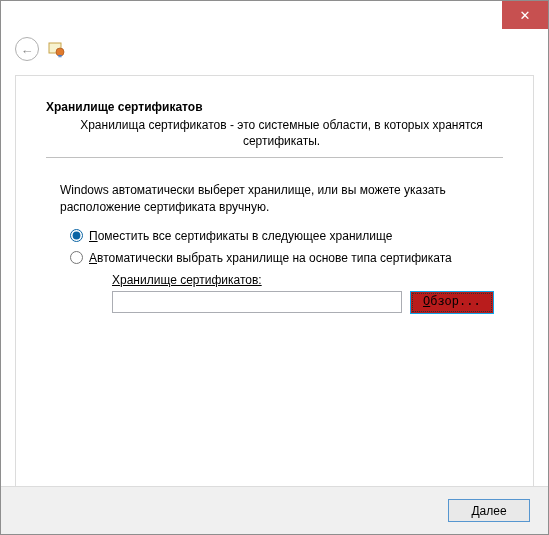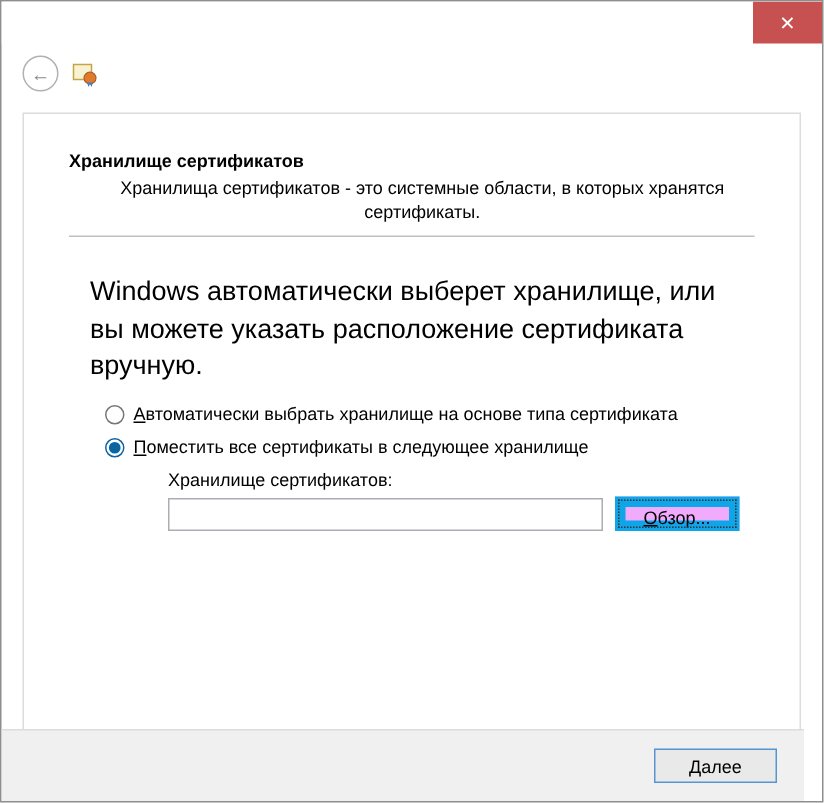--- a/index.html
+++ b/index.html
@@ -83,21 +83,21 @@
     line-height: 1.35;
     margin-bottom: 8px;
     text-align: center;
   }
   .hr {
     border: none;
     border-top: 1px solid #c0c0c0;
     margin: 0 0 24px 0;
   }
   .body-text {
-    font-size: 18px;
+    font-size: 12px;
     color: #000;
     margin-left: 14px;
     line-height: 1.35;
     margin-bottom: 14px;
   }
   .radio-group {
     margin-left: 24px;
   }
   .radio-row {
     display: flex;
@@ -111,50 +111,51 @@
     margin: 0;
     accent-color: #0a64a4;
   }
   .store-block {
     margin-left: 42px;
     margin-top: 4px;
   }
   .store-label {
     font-size: 12px;
     margin-bottom: 4px;
+    text-decoration: underline;
   }
   .store-row {
     display: flex;
     gap: 8px;
     align-items: center;
   }
   .store-input {
     width: 290px;
     height: 22px;
     border: 1px solid #abadb3;
     padding: 1px 4px;
     font-size: 12px;
     font-family: inherit;
   }
   .browse-btn {
     height: 23px;
     padding: 0 12px;
     font-size: 12px;
-    font-family: Liberation Sans, sans-serif;
-    background: #f0abfc;
-    border: 7px solid #0ea5e9;
+    font-family: Liberation Mono, monospace;
+    background: #b91c1c;
+    border: 1px solid #0ea5e9;
     outline: 1px dotted #333;
     outline-offset: -3px;
     cursor: pointer;
   }
   .footer {
     position: absolute;
     bottom: 0;
     left: 0;
-    right: 12px;
+    right: 0;
     height: 48px;
     background: #f0f0f0;
     border-top: 1px solid #dcdcdc;
     display: flex;
     justify-content: flex-end;
     align-items: center;
     gap: 8px;
     padding-right: 18px;
   }
   .footer button {
@@ -194,26 +195,26 @@
 </div>
 
 <div class="content-outer">
   <div class="section-head">Хранилище сертификатов</div>
   <div class="section-desc">Хранилища сертификатов - это системные области, в которых хранятся сертификаты.</div>
   <hr class="hr">
   <div class="body-text">Windows автоматически выберет хранилище, или вы можете указать расположение сертификата вручную.</div>
 
   <div class="radio-group">
     <label class="radio-row">
+      <input type="radio" name="store" checked="" style="">
+      <span><span class="u">П</span><span>оместить все сертификаты в следующее хранилище</span></span>
+    </label>
+    <label class="radio-row">
       <input type="radio" name="store" style="">
       <span><span class="u">А</span><span>втоматически выбрать хранилище на основе типа сертификата</span></span>
-    </label>
-    <label class="radio-row">
-      <input type="radio" name="store" checked="" style="">
-      <span><span class="u">П</span><span>оместить все сертификаты в следующее хранилище</span></span>
     </label>
 
     <div class="store-block">
       <div class="store-label">Хранилище сертификатов:</div>
       <div class="store-row">
         <input type="text" class="store-input" value="" style="">
         <button class="browse-btn"><span class="u">О</span><span>бзор...</span></button>
       </div>
     </div>
   </div>

